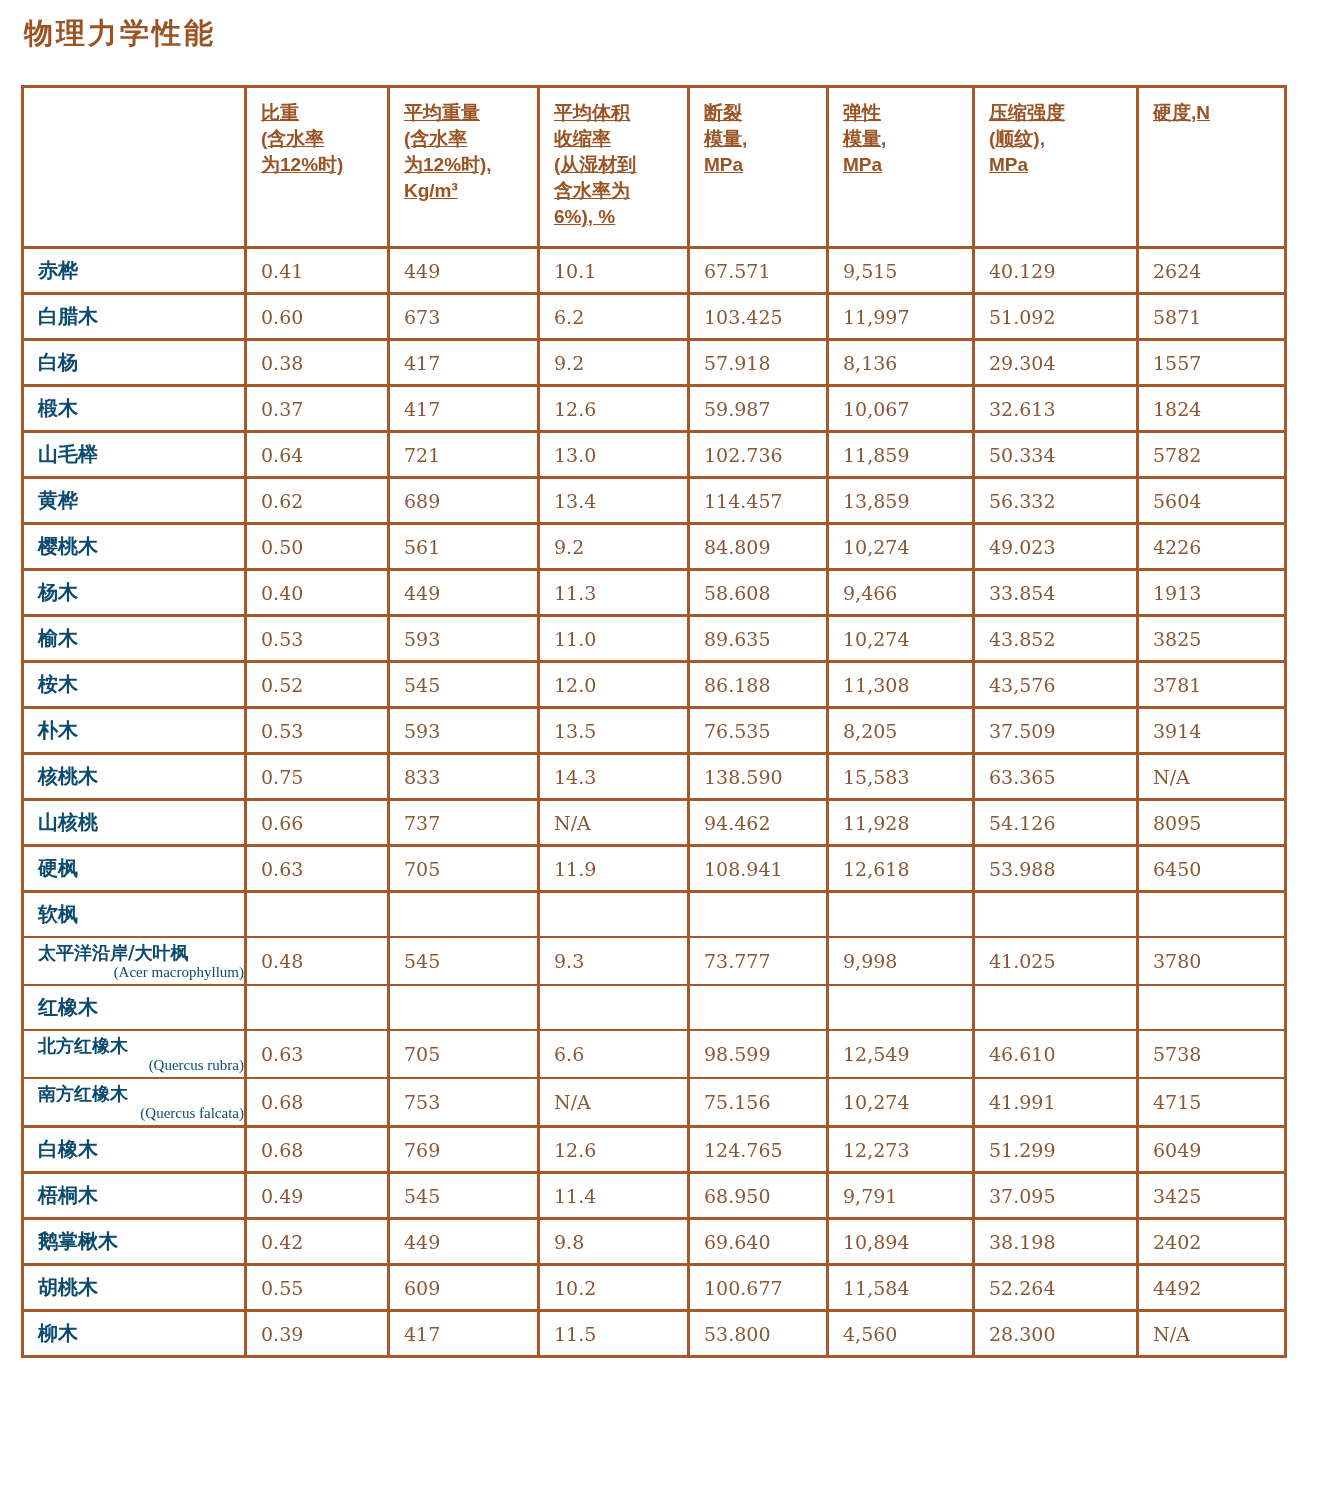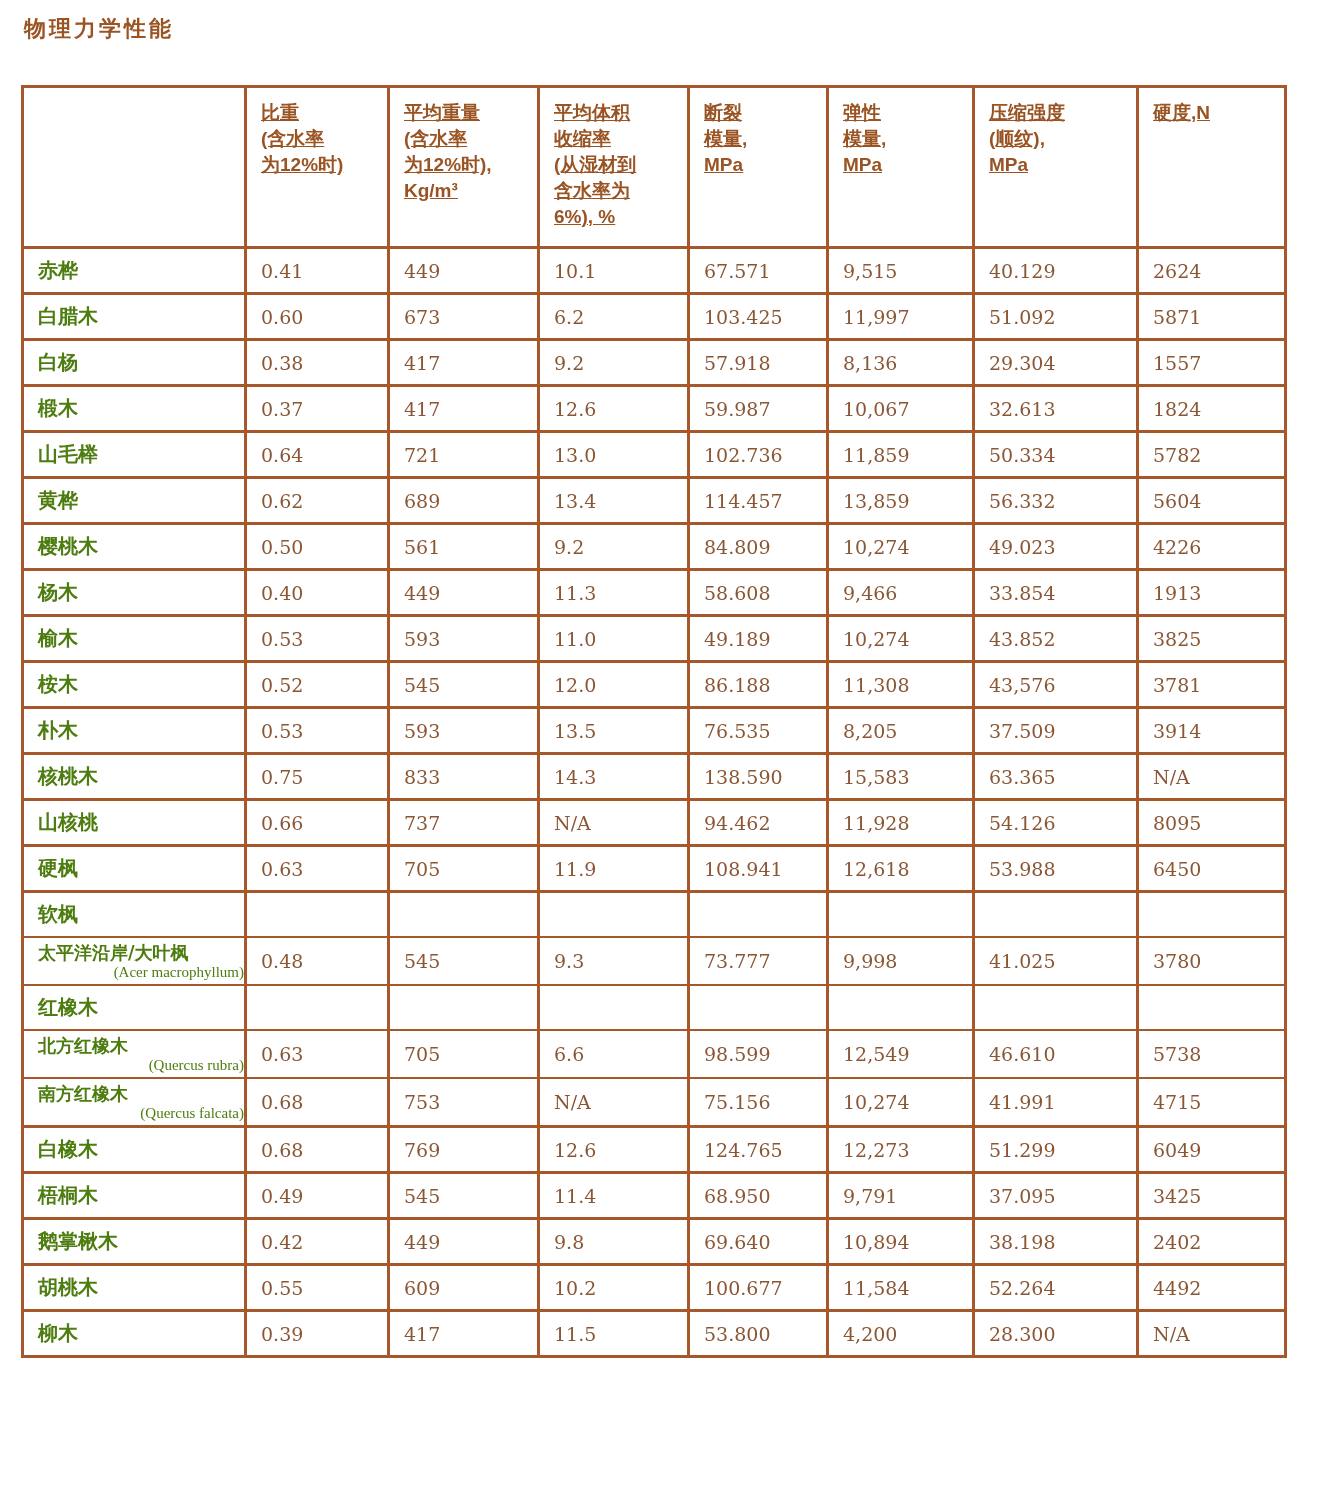--- a/index.html
+++ b/index.html
@@ -1,20 +1,20 @@
 <!DOCTYPE html>
 <html><head>
 <meta charset="utf-8">
 <style>
   html, body { margin: 0; padding: 0; background: #ffffff; }
   body { width: 1324px; height: 1496px; position: relative; overflow: hidden; }
   .title {
     position: absolute; left: 24px; top: 14px;
     font-family: "DejaVu Sans", sans-serif; font-weight: bold;
-    font-size: 22px; color: #9a5322; letter-spacing: 3px;
+    font-size: 29px; color: #9a5322; letter-spacing: 3px;
   }
   table.props {
     position: absolute; left: 21px; top: 85px;
     border-collapse: collapse;
     table-layout: fixed;
     width: 1263px;
   }
   table.props td, table.props th {
     border: 3px solid #a6582a;
     padding: 0;
@@ -27,21 +27,21 @@
     vertical-align: top !important;
     font-family: "Liberation Sans", sans-serif; font-weight: bold;
     color: #9a5322; font-size: 19px; line-height: 26px;
     padding: 12px 0 0 14px !important;
     height: 146px;
     white-space: pre-line;
     text-decoration: underline;
   }
   td.name {
     font-family: "DejaVu Serif", serif; font-weight: bold;
-    color: #4d7c0f; font-size: 20px;
+    color: #0c4a6e; font-size: 20px;
     padding-left: 14px !important;
     white-space: nowrap;
   }
   td.name .latin {
     font-family: "Liberation Serif", serif; font-weight: normal;
     font-size: 19px;
   }
   td.name .sub {
     display: block;
     font-family: "Liberation Serif", serif; font-weight: normal;
@@ -178,21 +178,21 @@
         <td class="val">58.608</td>
         <td class="val">9,466</td>
         <td class="val">33.854</td>
         <td class="val">1913</td>
       </tr>
       <tr class="r46">
         <td class="name"><span>榆木</span></td>
         <td class="val">0.53</td>
         <td class="val">593</td>
         <td class="val">11.0</td>
-        <td class="val">49.189</td>
+        <td class="val">89.635</td>
         <td class="val">10,274</td>
         <td class="val">43.852</td>
         <td class="val">3825</td>
       </tr>
       <tr class="r46">
         <td class="name"><span>桉木</span></td>
         <td class="val">0.52</td>
         <td class="val">545</td>
         <td class="val">12.0</td>
         <td class="val">86.188</td>
@@ -338,18 +338,18 @@
         <td class="val">11,584</td>
         <td class="val">52.264</td>
         <td class="val">4492</td>
       </tr>
       <tr class="r46">
         <td class="name"><span>柳木</span></td>
         <td class="val">0.39</td>
         <td class="val">417</td>
         <td class="val">11.5</td>
         <td class="val">53.800</td>
-        <td class="val">4,200</td>
+        <td class="val">4,560</td>
         <td class="val">28.300</td>
         <td class="val">N/A</td>
       </tr>
     </tbody>
 </table>
 
 </body></html>

